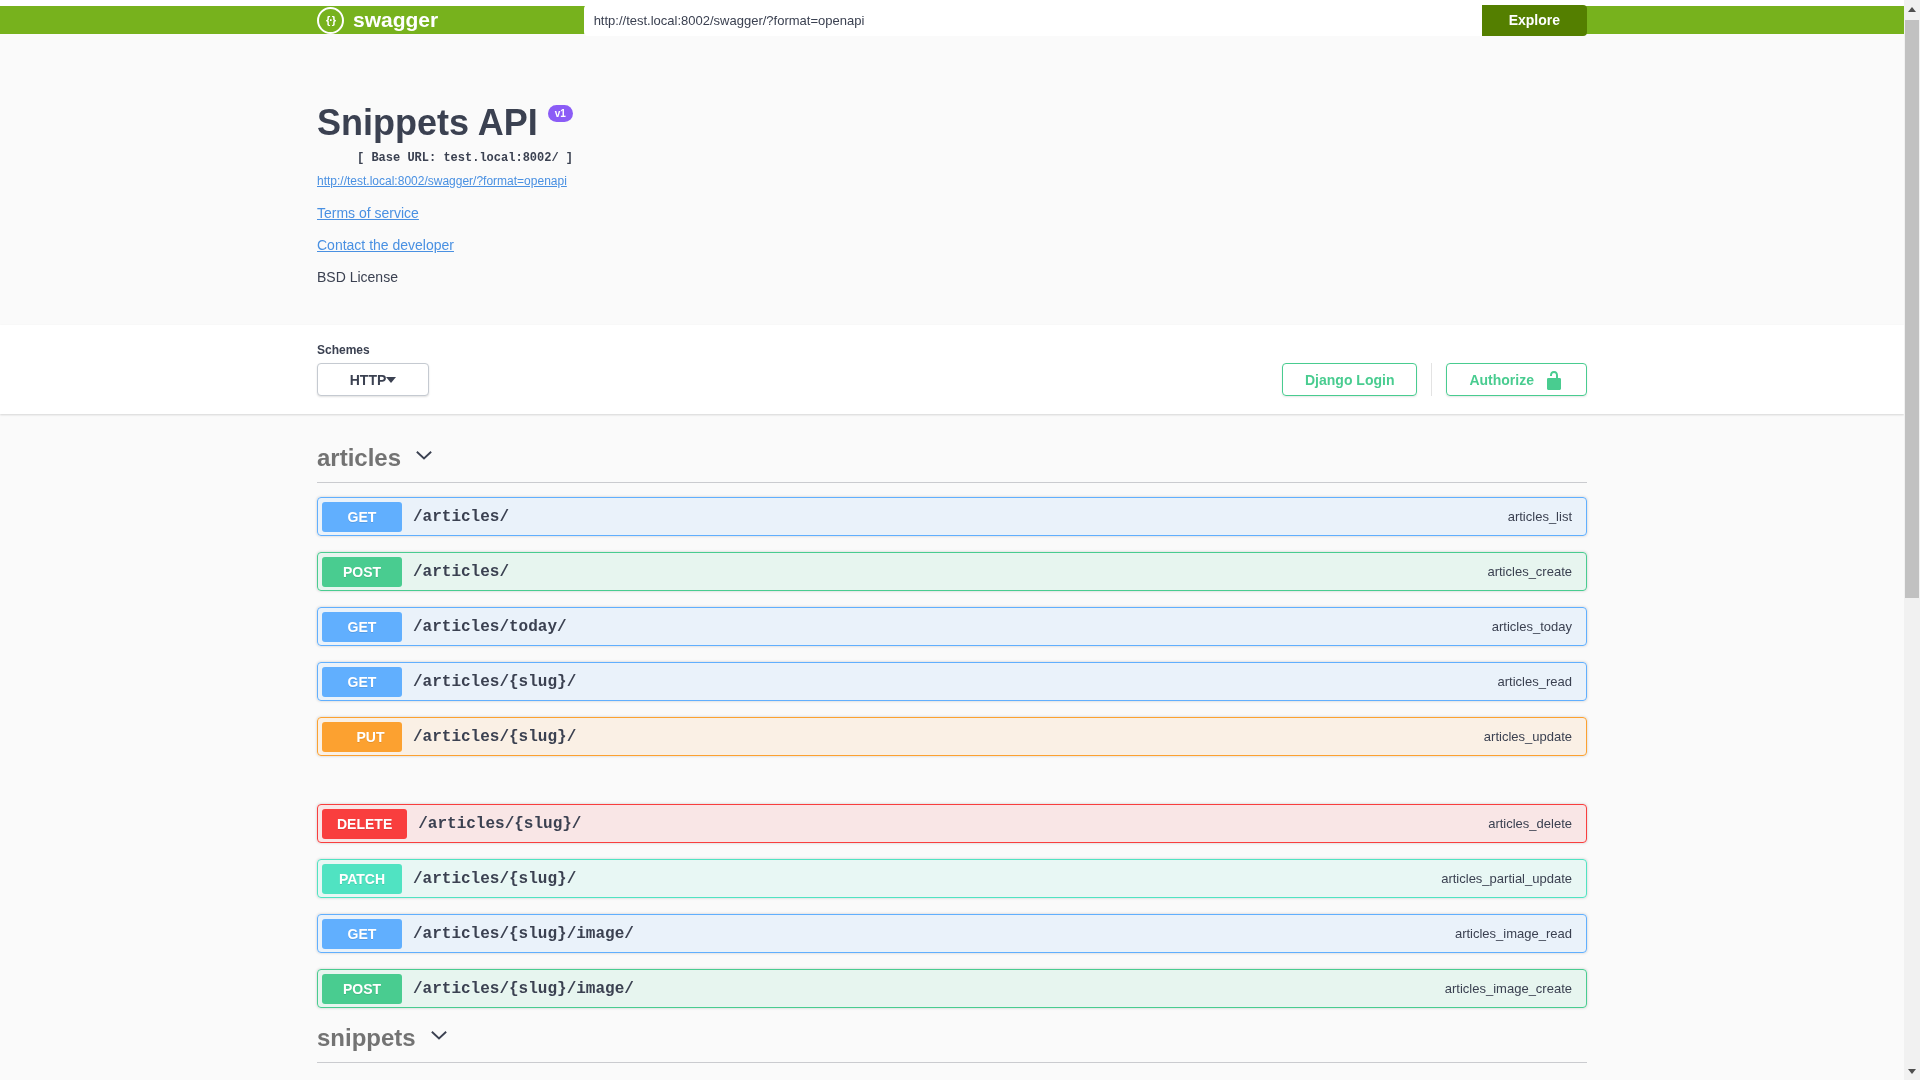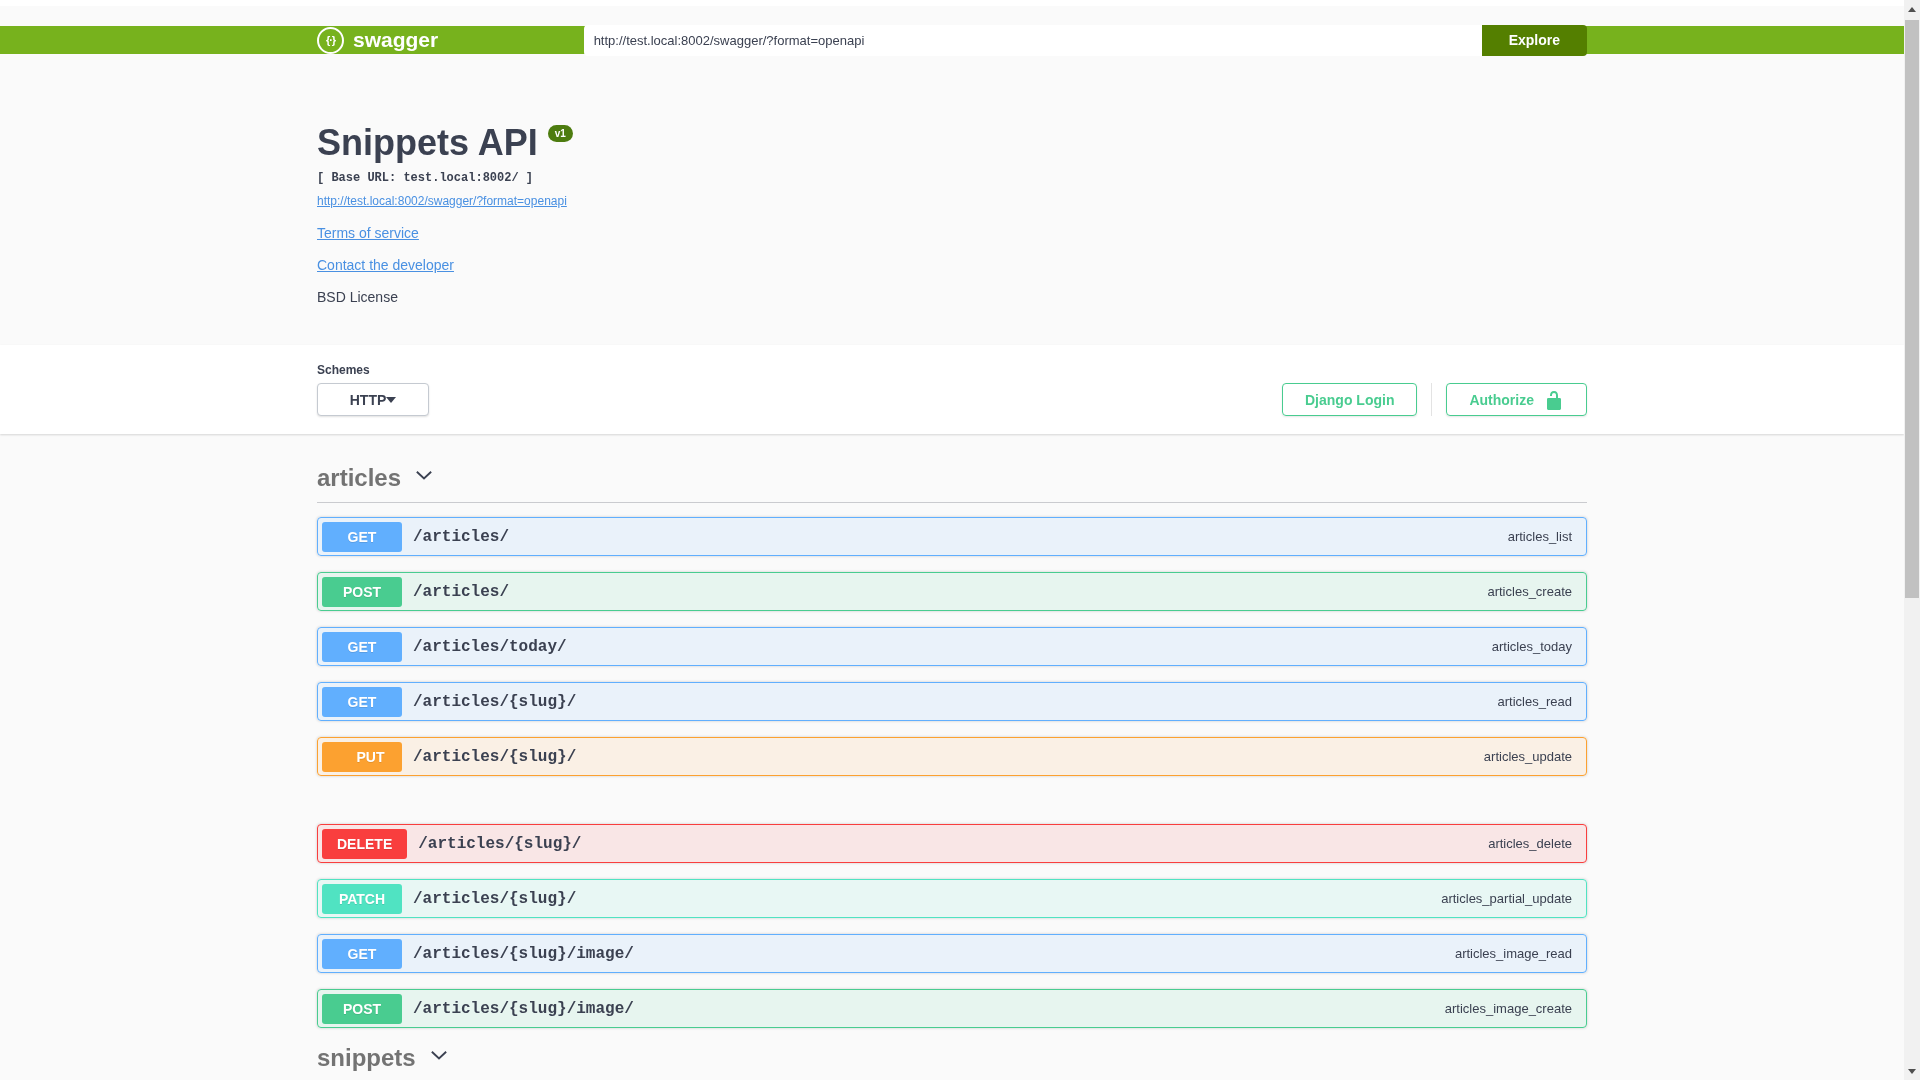--- a/index.html
+++ b/index.html
@@ -6,21 +6,21 @@
   body {
     width: 1920px; height: 1080px; overflow: hidden; position: relative;
     background: #fafafa; color: #3b4151;
     font-family: "Liberation Sans", sans-serif;
   }
   .top-strip { height: 6px; background: #ffffff; width: 1904px; }
   .page { width: 1904px; }
   .wrapper { width: 1270px; margin: 0 auto; }
 
   
-  .topbar { background: var(--topbar-green, #77b21d); height: 28px; display: flex; align-items: center; margin-top: 20px; }
+  .topbar { background: var(--topbar-green, #77b21d); height: 28px; display: flex; align-items: center; }
   .topbar-wrapper { display: flex; align-items: center; justify-content: space-between; }
   .logo { display: flex; align-items: center; gap: 9px; text-decoration: none; cursor: pointer; }
   .logo-icon {
     width: 27px; height: 27px; box-sizing: border-box;
     border: 2.5px solid #fff; border-radius: 50%;
     display: flex; align-items: center; justify-content: center;
     color: #fff; font-weight: bold; font-size: 11px;
   }
   .logo-icon::before { content: "{·}"; letter-spacing: -1px; }
   .logo-text { color: #fff; font-size: 21px; font-weight: bold; }
@@ -38,26 +38,26 @@
     font-family: "Liberation Sans", sans-serif;
   }
 
   
   .info-section .wrapper { padding: 68px 0 40px; }
   .api-title {
     margin: 0; font-size: 36px; font-weight: bold; color: #3b4151;
     display: flex; align-items: center; gap: 10px;
   }
   .version-badge {
-    background: #4d7c0f; color: #fff; font-size: 10px; font-weight: bold;
+    background: #8b5cf6; color: #fff; font-size: 10px; font-weight: bold;
     padding: 3px 7px; border-radius: 50px; position: relative; top: -10px;
   }
   .base-url {
     margin-top: 7px; font-family: "Liberation Mono", monospace;
-    font-size: 12px; font-weight: 600; color: #3b4151;
+    font-size: 12px; font-weight: 600; color: #3b4151; margin-left: 40px;
   }
   .spec-link {
     display: inline-block; margin-top: 9px; font-size: 12px;
     color: var(--link-blue, #4990e2); text-decoration: underline; cursor: pointer;
   }
   .api-description { margin: 26px 0 0; font-size: 14px; color: #3b4151; }
   .info-link {
     display: block; width: fit-content; margin-top: 16px; font-size: 14px;
     color: var(--link-blue, #4990e2); text-decoration: underline; cursor: pointer;
   }

